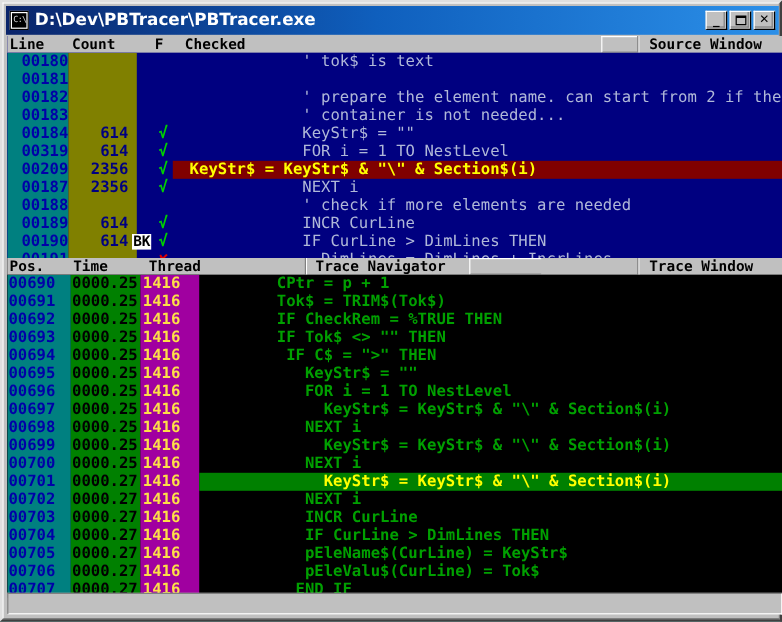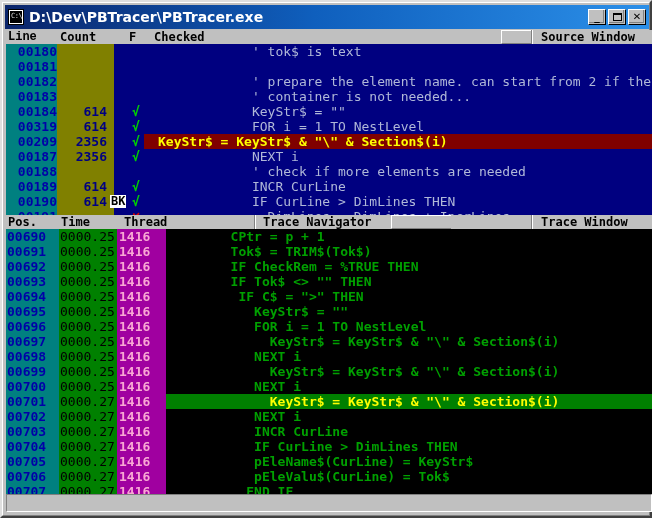--- a/index.html
+++ b/index.html
@@ -300,28 +300,28 @@
     width: 53px; height: 15px;
     color: #0000a8;
     font-weight: bold;
     padding-left: 1px;
     box-sizing: border-box;
   }
   .tr-row .t-time {
     position: absolute; left: 53px; top: 0;
     width: 58px; height: 15px;
     color: #000000;
-    font-weight: normal;
+    font-weight: bold;
     padding-left: 1px;
     box-sizing: border-box;
   }
   .tr-row .t-thread {
     position: absolute; left: 111px; top: 0;
     width: 49px; height: 15px;
-    color: #f9a8d4;
+    color: #fde047;
     font-weight: bold;
     padding-left: 2px;
     box-sizing: border-box;
   }
   .tr-row .t-text {
     position: absolute; left: 160px; top: 0;
     right: 0; height: 15px;
     color: #00a000;
     font-weight: bold;
     padding-left: 2px;
@@ -377,21 +377,21 @@
       </div>
       <div class="tbtn close">
         <i></i>
             <span class="glyph">✕</span>
       </div>
     </div>
   </div>
 
   <div id="source-pane">
     <div class="pane-header" id="source-header">
-      <div class="hcell" style="left:2px;font-family:Liberation Mono, monospace;">Line</div>
+      <div class="hcell" style="left:2px;">Line</div>
       <div class="hcell" style="left:54px;">Count</div>
       <div class="hcell" style="left:123px;">F</div>
       <div class="hcell" style="left:148px;">Checked</div>
       <div class="hgap" style="left:495px; width:30px;"></div>
       <div class="hdiv" style="left:525px;"></div>
       <div class="hcell" style="left:535px;">Source Window</div>
     </div>
     <div id="source-body">
       <div id="src-col-line"></div>
       <div id="src-col-count"></div>

